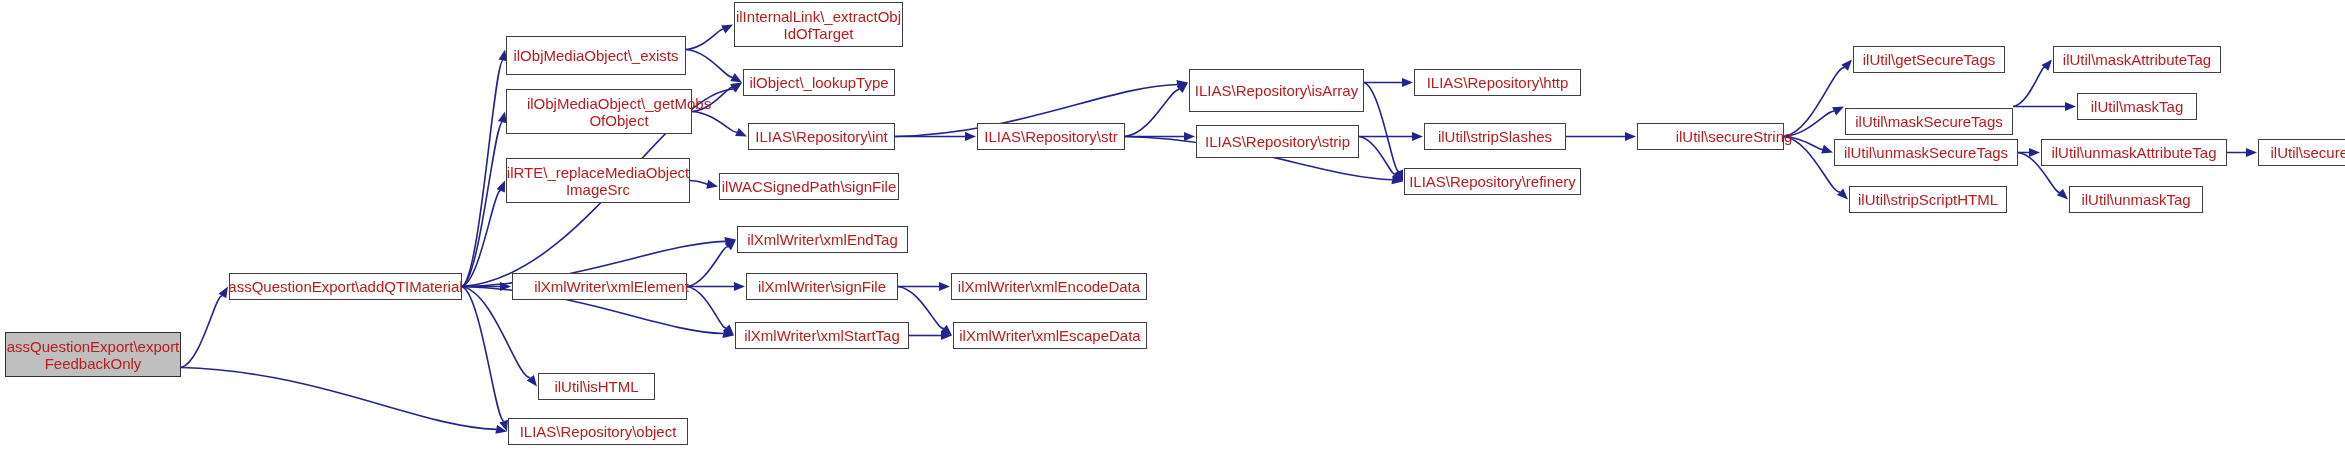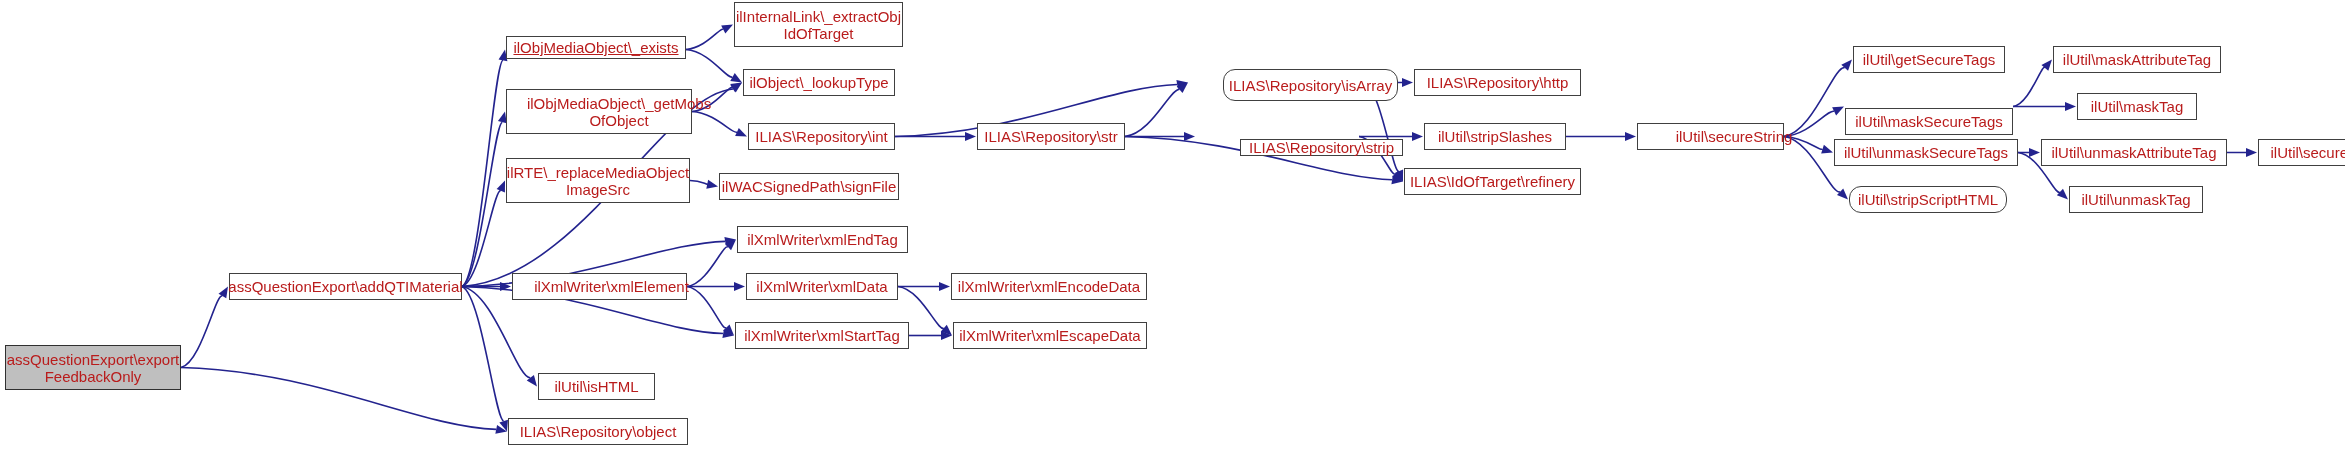--- a/index.html
+++ b/index.html
@@ -210,51 +210,51 @@
       <g>
         <path d="M 2018 152.5 C 2039.42 155.085, 2054.72 195.881, 2059.9110840447834 192.0455088255845" fill="none" stroke="#23238e" stroke-width="1.6"></path>
         <polygon points="2068,199.5 2056.8615194734316,195.35461080726412 2062.960648616135,188.7364068439049" fill="#23238e"></polygon>
       </g>
       <g>
         <path d="M 2227 152.5 C 2240.02 152.5, 2249.32 152.5, 2246 152.5" fill="none" stroke="#23238e" stroke-width="1.6"></path>
         <polygon points="2257,152.5 2246,157 2246,148" fill="#23238e"></polygon>
       </g>
     </svg>
   <div id="node-layer">
-      <div class="node root" style="left: 5px; top: 345px; width: 176px; height: 45px;">assQuestionExport\export
+      <div class="node root" style="left: 5px; top: 332px; width: 176px; height: 45px;">assQuestionExport\export
 FeedbackOnly</div>
       <div class="node" style="left: 229px; top: 273px; width: 233px; height: 27px;">assQuestionExport\addQTIMaterial</div>
-      <div class="node" style="left: 506px; top: 36px; width: 180px; height: 23px; text-decoration: underline;">ilObjMediaObject\_exists</div>
+      <div class="node" style="left: 506px; top: 36px; width: 180px; height: 39px;">ilObjMediaObject\_exists</div>
       <div class="node" style="left: 506px; top: 89px; width: 186px; height: 45px; padding-left: 40px;">ilObjMediaObject\_getMobs
 OfObject</div>
       <div class="node" style="left: 506px; top: 158px; width: 184px; height: 45px;">ilRTE\_replaceMediaObject
 ImageSrc</div>
       <div class="node" style="left: 512px; top: 273px; width: 175px; height: 27px; padding-left: 24px;">ilXmlWriter\xmlElement</div>
       <div class="node" style="left: 538px; top: 373px; width: 117px; height: 27px;">ilUtil\isHTML</div>
       <div class="node" style="left: 508px; top: 418px; width: 180px; height: 27px;">ILIAS\Repository\object</div>
       <div class="node" style="left: 734px; top: 2px; width: 169px; height: 45px;">ilInternalLink\_extractObj
 IdOfTarget</div>
       <div class="node" style="left: 743px; top: 69px; width: 152px; height: 27px;">ilObject\_lookupType</div>
       <div class="node" style="left: 748px; top: 123px; width: 147px; height: 27px;">ILIAS\Repository\int</div>
       <div class="node" style="left: 719px; top: 173px; width: 180px; height: 27px;">ilWACSignedPath\signFile</div>
       <div class="node" style="left: 737px; top: 226px; width: 171px; height: 27px;">ilXmlWriter\xmlEndTag</div>
-      <div class="node" style="left: 746px; top: 273px; width: 152px; height: 27px;">ilXmlWriter\xmlData</div>
+      <div class="node" style="left: 746px; top: 273px; width: 152px; height: 27px;">ilXmlWriter\signFile</div>
       <div class="node" style="left: 735px; top: 322px; width: 174px; height: 27px;">ilXmlWriter\xmlStartTag</div>
       <div class="node" style="left: 977px; top: 123px; width: 148px; height: 27px;">ILIAS\Repository\str</div>
       <div class="node" style="left: 951px; top: 273px; width: 196px; height: 27px;">ilXmlWriter\xmlEncodeData</div>
       <div class="node" style="left: 953px; top: 322px; width: 194px; height: 27px;">ilXmlWriter\xmlEscapeData</div>
-      <div class="node" style="left: 1223px; top: 69px; width: 175px; height: 32px; border-radius: 12px;">ILIAS\Repository\isArray</div>
-      <div class="node" style="left: 1196px; top: 139px; width: 163px; height: 17px; margin-left: 44px;">ILIAS\Repository\strip</div>
+      <div class="node" style="left: 1189px; top: 69px; width: 175px; height: 43px;">ILIAS\Repository\isArray</div>
+      <div class="node" style="left: 1196px; top: 125px; width: 163px; height: 33px;">ILIAS\Repository\strip</div>
       <div class="node" style="left: 1414px; top: 69px; width: 167px; height: 27px;">ILIAS\Repository\http</div>
       <div class="node" style="left: 1424px; top: 123px; width: 142px; height: 27px;">ilUtil\stripSlashes</div>
-      <div class="node" style="left: 1404px; top: 168px; width: 177px; height: 27px;">ILIAS\IdOfTarget\refinery</div>
+      <div class="node" style="left: 1404px; top: 168px; width: 177px; height: 27px;">ILIAS\Repository\refinery</div>
       <div class="node" style="left: 1637px; top: 123px; width: 147px; height: 27px; padding-left: 47px;">ilUtil\secureString</div>
       <div class="node" style="left: 1853px; top: 46px; width: 152px; height: 27px;">ilUtil\getSecureTags</div>
       <div class="node" style="left: 1845px; top: 108px; width: 168px; height: 27px;">ilUtil\maskSecureTags</div>
       <div class="node" style="left: 1834px; top: 139px; width: 184px; height: 27px;">ilUtil\unmaskSecureTags</div>
-      <div class="node" style="left: 1849px; top: 186px; width: 158px; height: 27px; border-radius: 12px;">ilUtil\stripScriptHTML</div>
+      <div class="node" style="left: 1849px; top: 186px; width: 158px; height: 27px;">ilUtil\stripScriptHTML</div>
       <div class="node" style="left: 2053px; top: 46px; width: 168px; height: 27px;">ilUtil\maskAttributeTag</div>
       <div class="node" style="left: 2077px; top: 93px; width: 120px; height: 27px;">ilUtil\maskTag</div>
       <div class="node" style="left: 2041px; top: 139px; width: 186px; height: 27px;">ilUtil\unmaskAttributeTag</div>
       <div class="node" style="left: 2069px; top: 186px; width: 134px; height: 27px;">ilUtil\unmaskTag</div>
       <div class="node" style="left: 2258px; top: 139px; width: 130px; height: 27px;">ilUtil\secureLink</div>
     </div>
 </div>
 
 </body></html>

